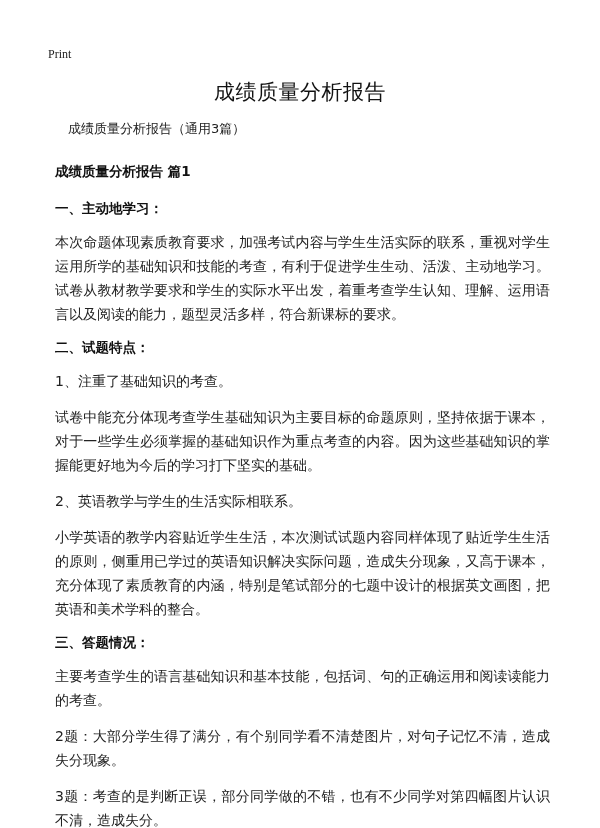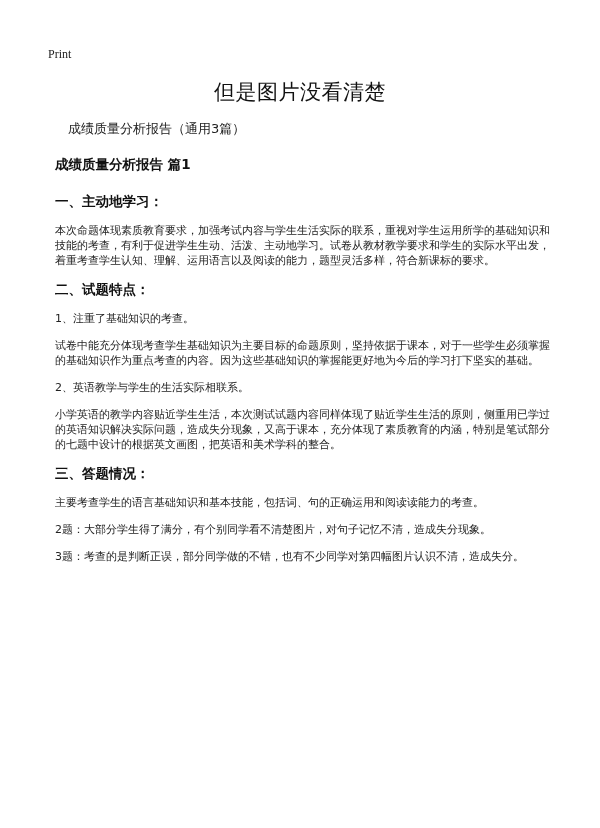--- a/index.html
+++ b/index.html
@@ -42,46 +42,46 @@
     }
     .content {
       position: absolute;
       left: 55px;
       top: 150px;
       width: 495px;
     }
     .h-part {
       font-size: 13.5px;
       font-weight: bold;
-      margin: 5px 0 18px 0;
+      margin: 12px 0 18px 0;
       line-height: 19px;
       color: #111;
     }
     .h-section {
       font-size: 13.5px;
       font-weight: bold;
       margin: 0 0 12px 0;
       line-height: 19px;
       color: #111;
     }
     .para {
-      font-size: 11px;
-      line-height: 15px;
+      font-size: 14px;
+      line-height: 24px;
       margin: 0 0 12px 0;
       color: #222;
       text-align: justify;
       word-break: break-all;
     }
   </style>
 </head>
 <body>
 
 <div class="print-label">Print</div>
 
-<h1 class="doc-title" style="margin:0;font-weight:normal;">但是图片没看清楚</h1>
+<h1 class="doc-title" style="margin:0;font-weight:normal;">成绩质量分析报告</h1>
 
 <div class="subtitle">成绩质量分析报告（通用3篇）</div>
 
 <div class="content">
   <div class="h-part">成绩质量分析报告 篇1</div>
 
   <section>
     <div class="h-section">一、主动地学习：</div>
     <p class="para">本次命题体现素质教育要求，加强考试内容与学生生活实际的联系，重视对学生运用所学的基础知识和技能的考查，有利于促进学生生动、活泼、主动地学习。试卷从教材教学要求和学生的实际水平出发，着重考查学生认知、理解、运用语言以及阅读的能力，题型灵活多样，符合新课标的要求。</p>
   </section>

